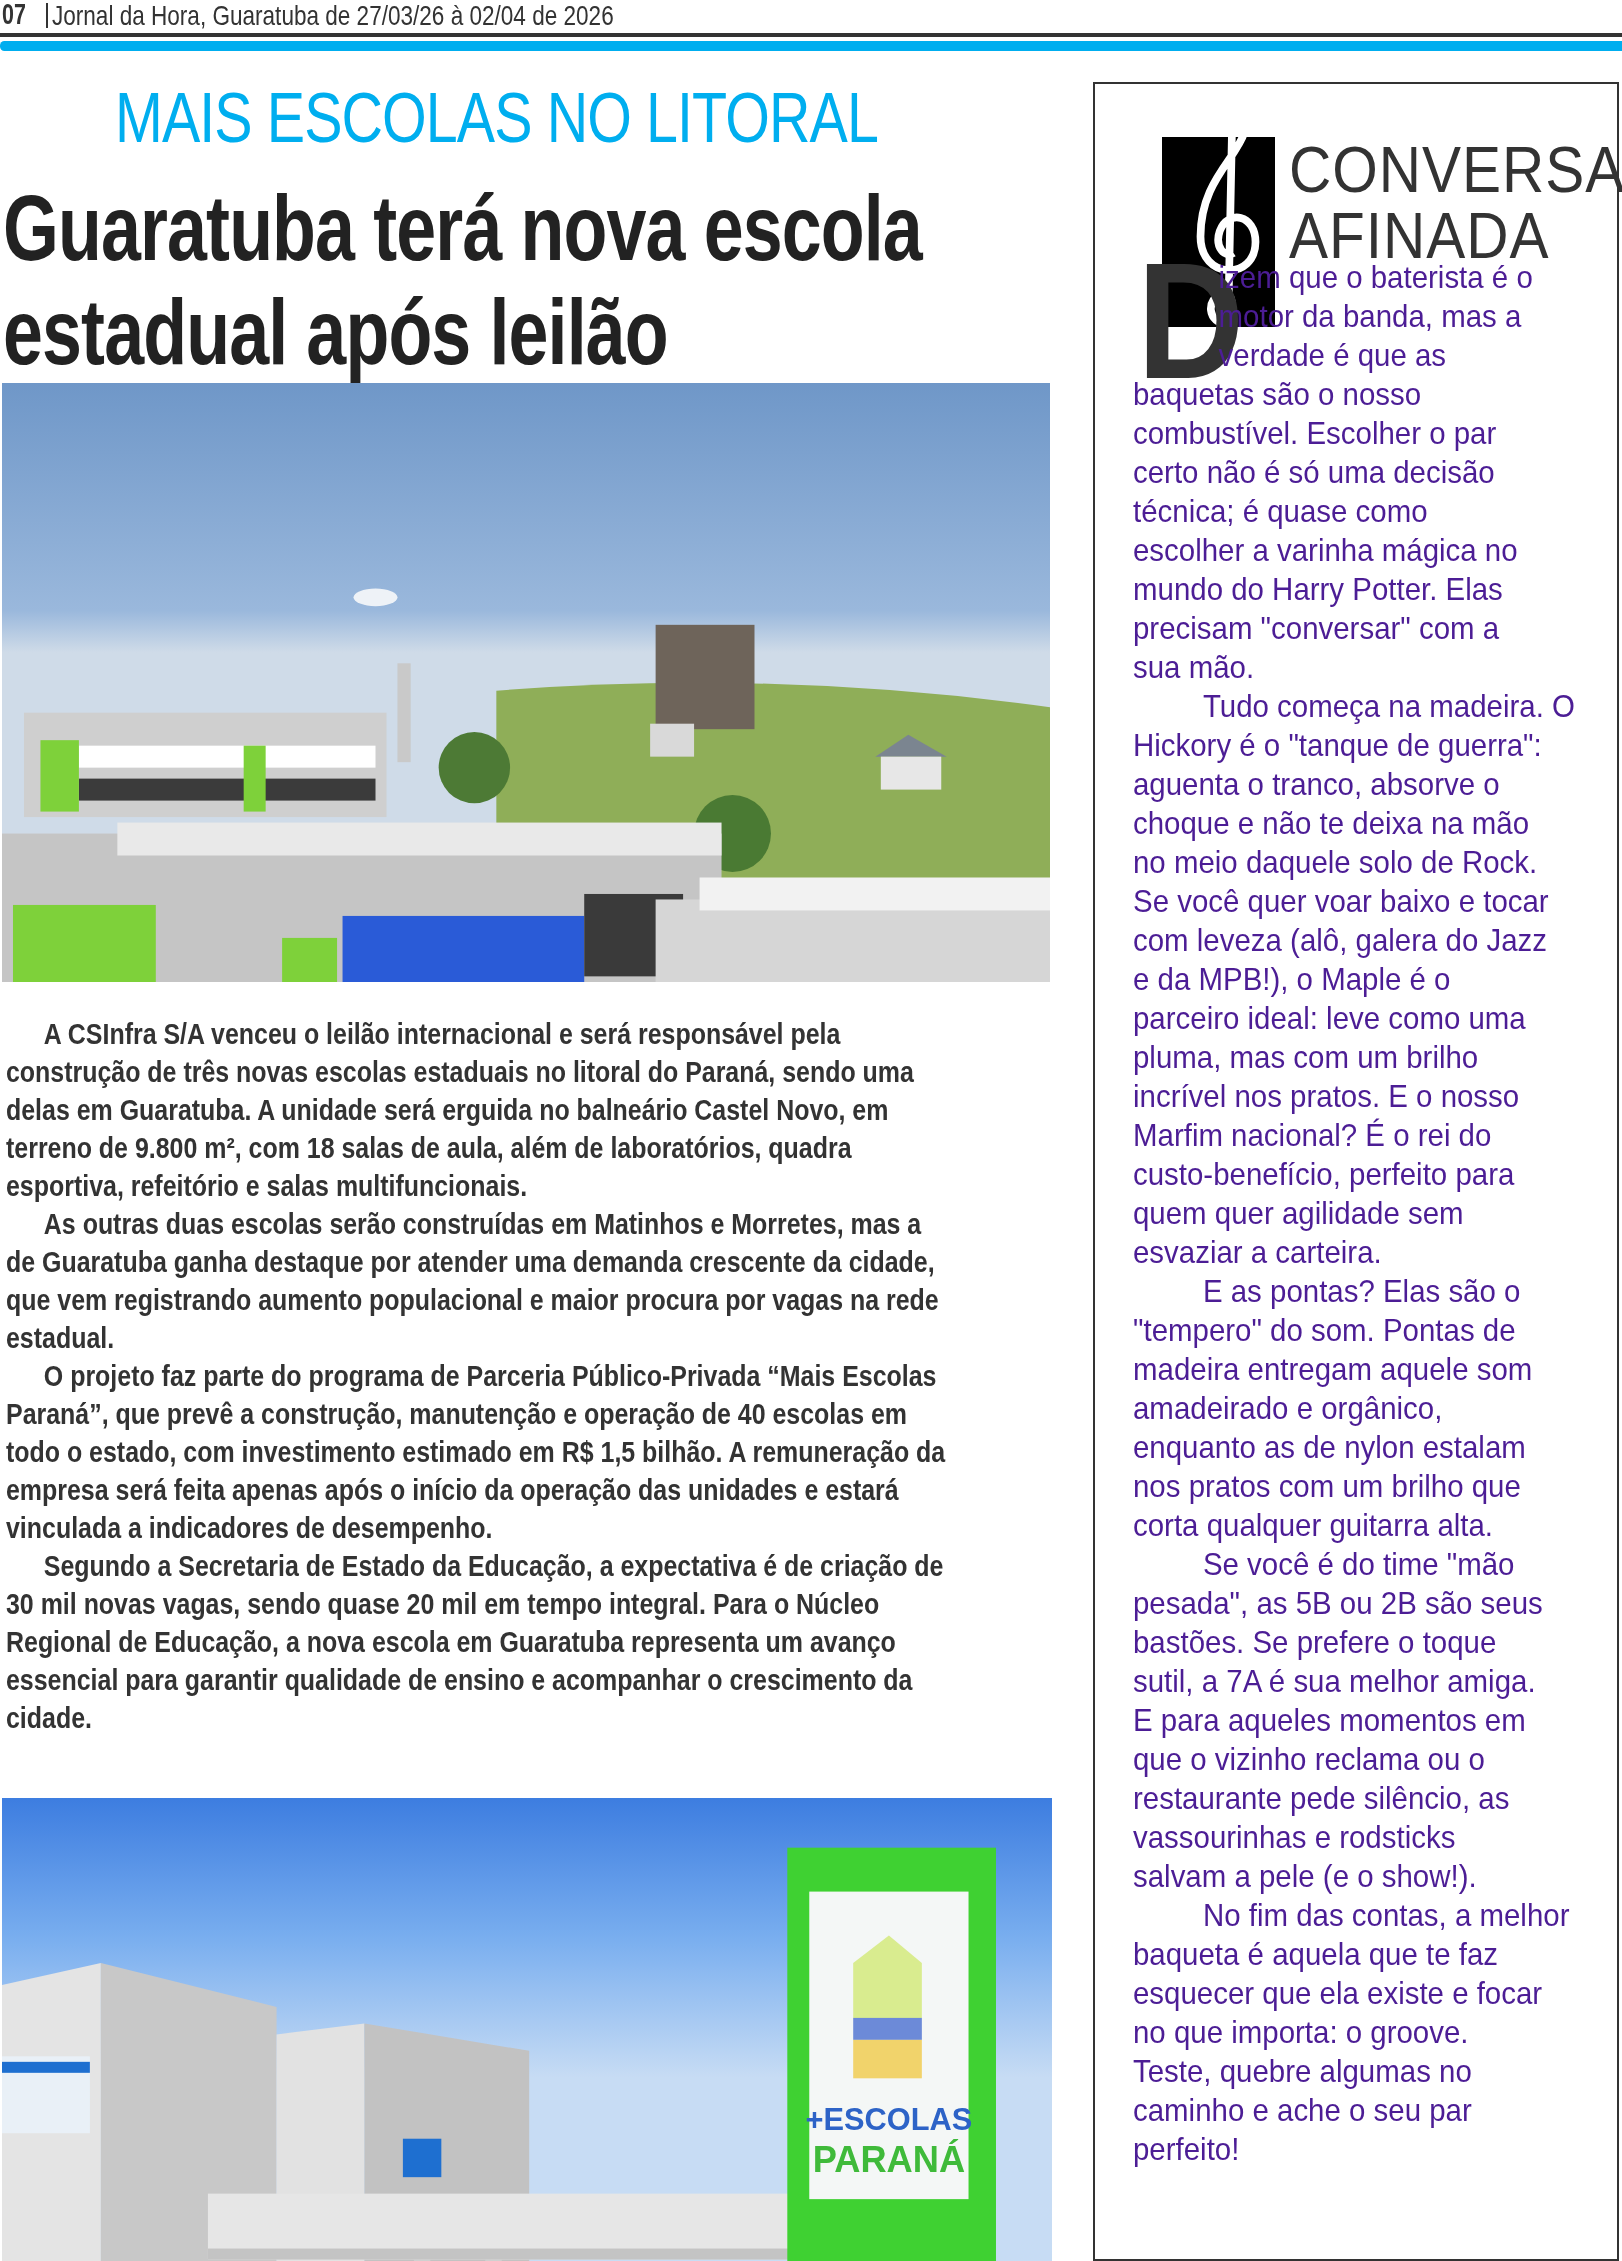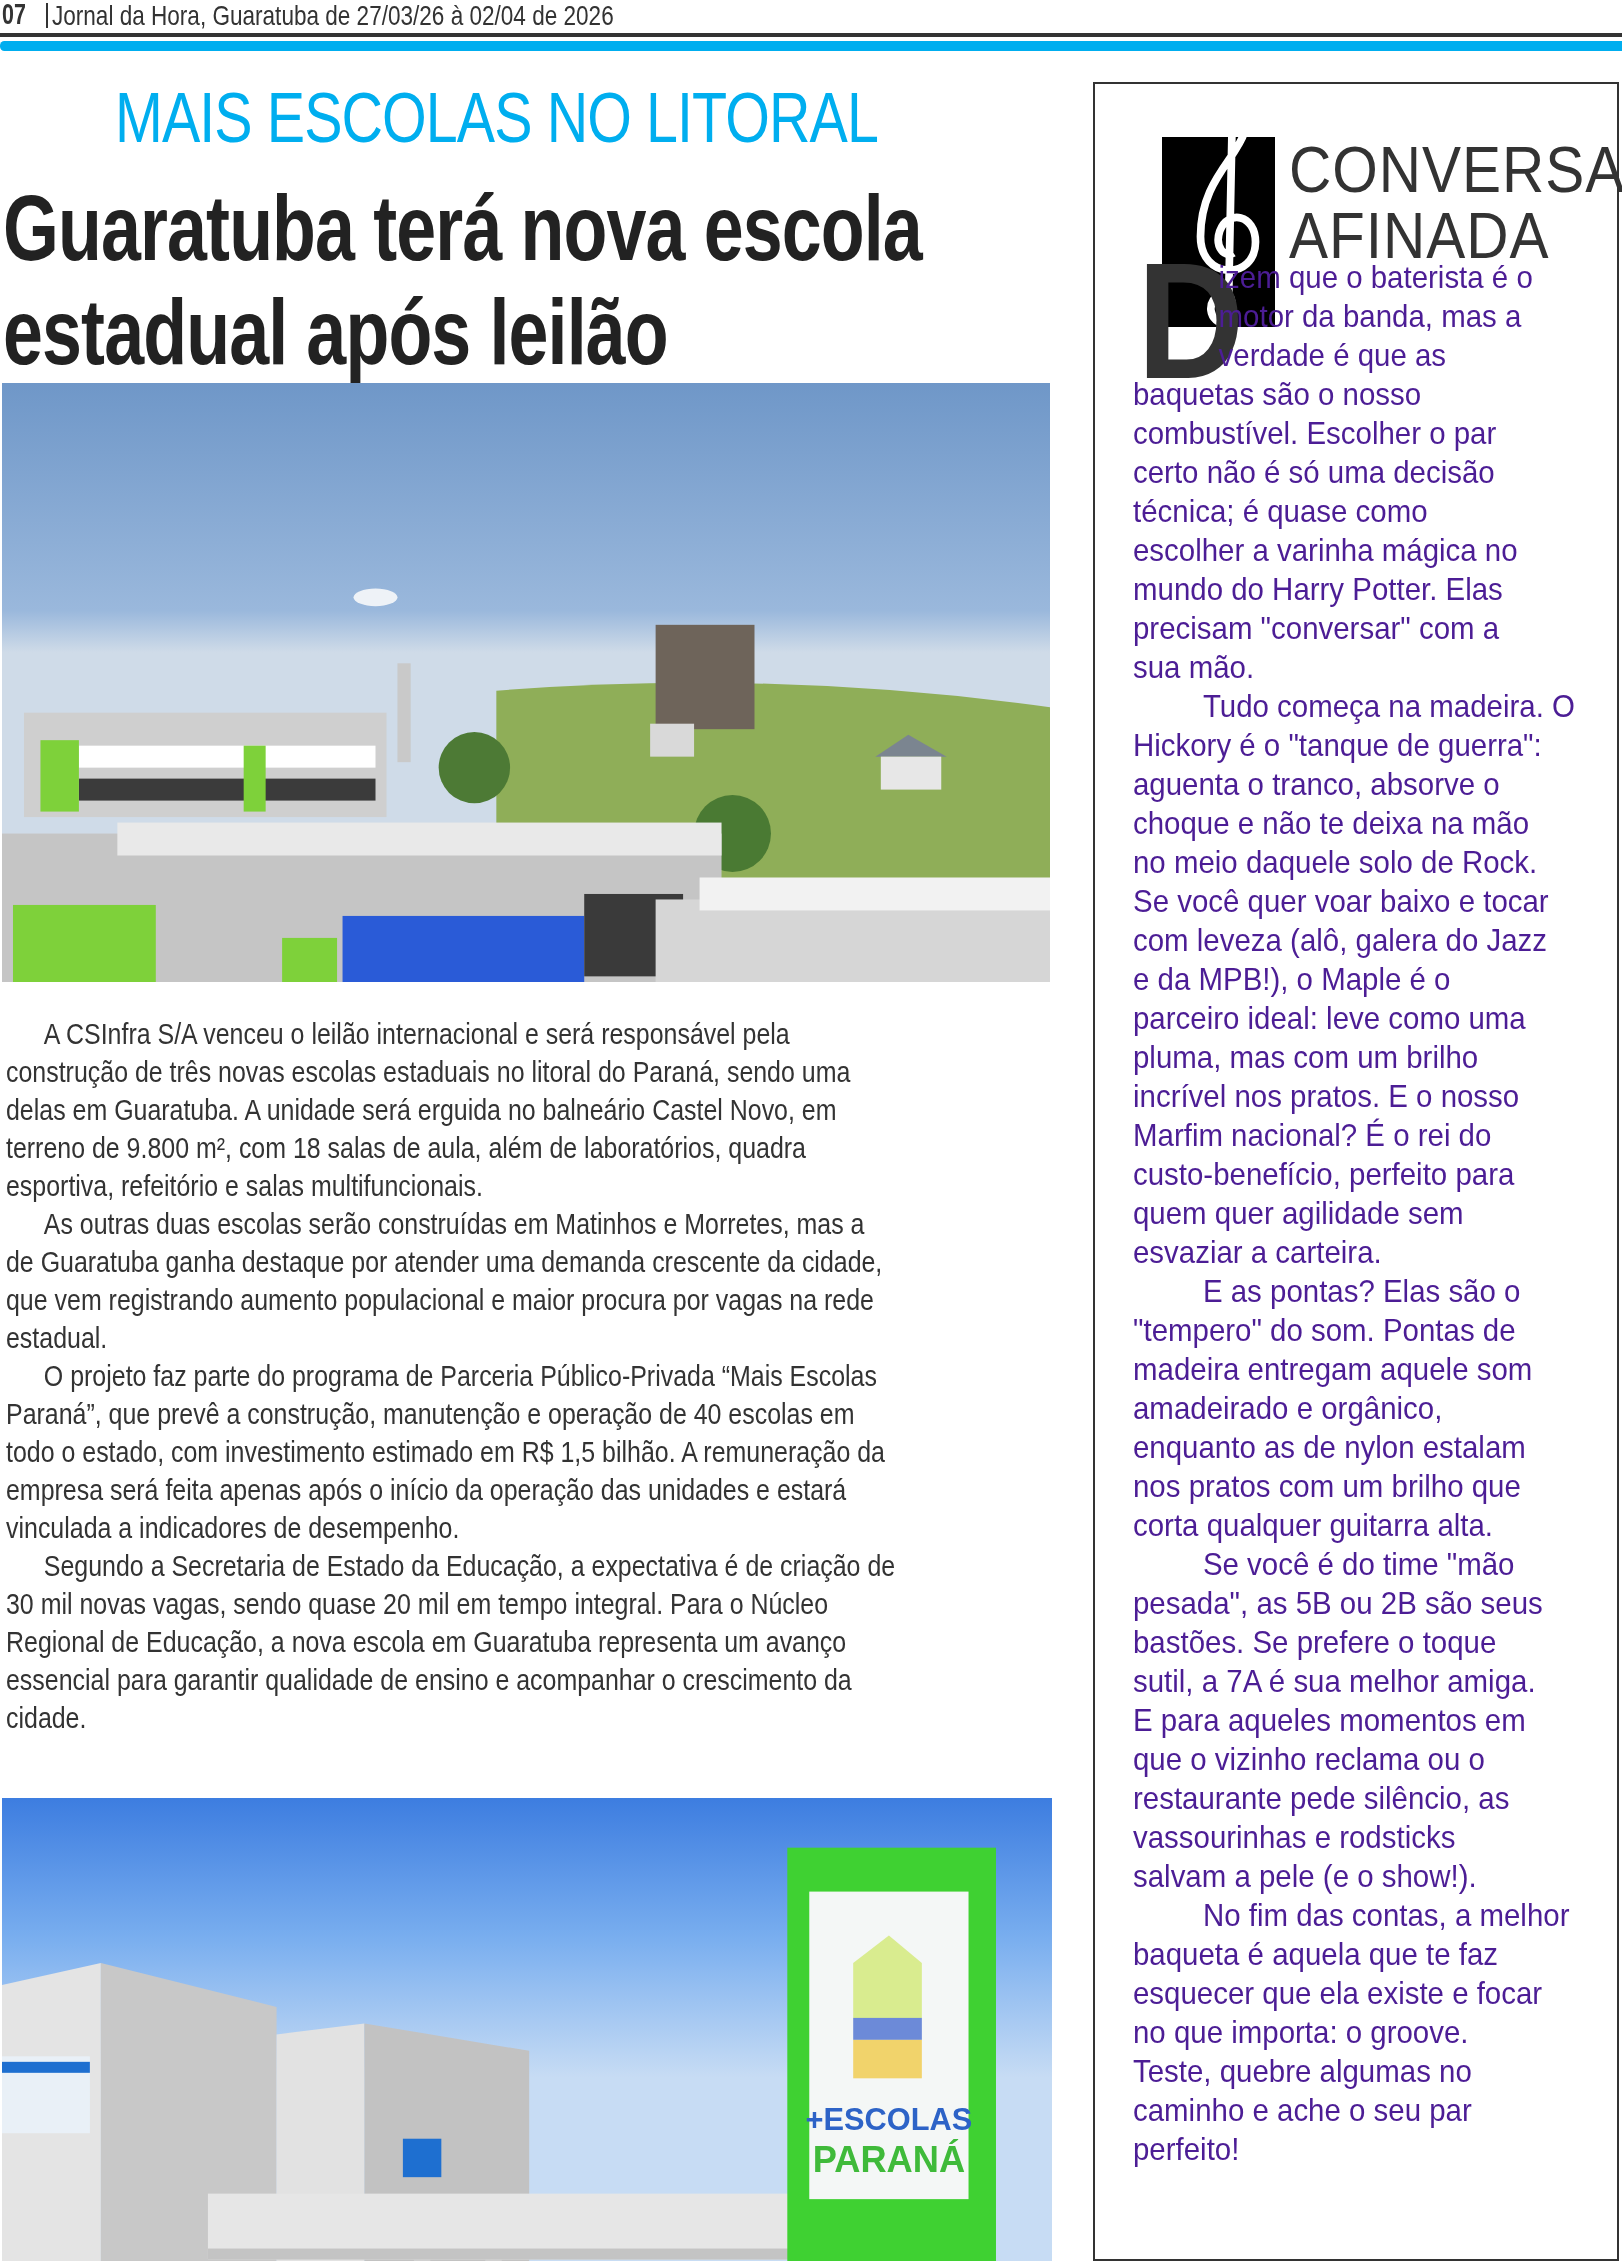--- a/index.html
+++ b/index.html
@@ -11,21 +11,21 @@
   .rule-dark { position:absolute; left:0; top:33px; width:1623px; height:4.4px; background:#333; }
   .rule-blue { position:absolute; left:0; top:41px; width:1623px; height:10px; background:#00AEEF; border-radius:4.4px 0 0 4.4px; }
 
   .kicker { position:absolute; left:115px; top:78px; font-size:70px; color:#00AEEF; white-space:nowrap; transform:scaleX(0.82); transform-origin:left top; letter-spacing:-1.1px; }
   .headline { position:absolute; left:3.3px; top:176px; font-size:92px; font-weight:bold; color:#222; line-height:104px; transform:scaleX(0.78); transform-origin:left top; white-space:nowrap; letter-spacing:-1.1px; }
 
   .photo { position:absolute; overflow:hidden; }
   .photo1 { left:2.2px; top:383px; width:1048px; height:599px; background:linear-gradient(180deg,#6f97c8 0%,#9ab8dc 38%,#cfdbe8 45%); }
   .photo2 { left:2.2px; top:1798px; width:1050px; height:466px; background:linear-gradient(180deg,#3d7de0 0%,#79aeef 30%,#c7dcf4 60%); }
 
-  .body-left { position:absolute; left:5.5px; top:1015px; width:1038px; font-size:29px; line-height:38px; color:#333; }
+  .body-left { position:absolute; left:5.5px; top:1015px; width:1038px; font-size:29px; line-height:38px; color:#333;font-weight:bold; }
   .body-left p { margin:0; text-indent:44px; transform:scaleX(0.86); transform-origin:left top; width:1209px; }
   .body-left .line { display:block; white-space:nowrap; }
 
   .box { position:absolute; left:1093px; top:82px; width:526px; height:2179px; border:2.2px solid #333; border-bottom:2.2px solid #333; box-sizing:border-box; }
   .logo { position:absolute; left:1154px; top:104px; width:450px; height:148px;margin-left:8px; }
   .logo-sq { position:absolute; left:0; top:33px; width:113px; height:190px; background:#000; }
   .logo-t1 { position:absolute; left:127px; top:27.5px; font-size:65px; color:#333; letter-spacing:1.1px; white-space:nowrap; transform:scaleX(0.9); transform-origin:left top; font-weight:normal; }
   .logo-t2 { position:absolute; left:127px; top:94px; font-size:65px; color:#333; letter-spacing:1.1px; white-space:nowrap; transform:scaleX(0.9); transform-origin:left top; }
 
   .dropcap { position:absolute; left:1137px; top:250px; font-size:165px; font-weight:bold; color:#333; line-height:143px; font-family:"Liberation Sans", sans-serif; transform:scaleX(0.9); transform-origin:left top; }

